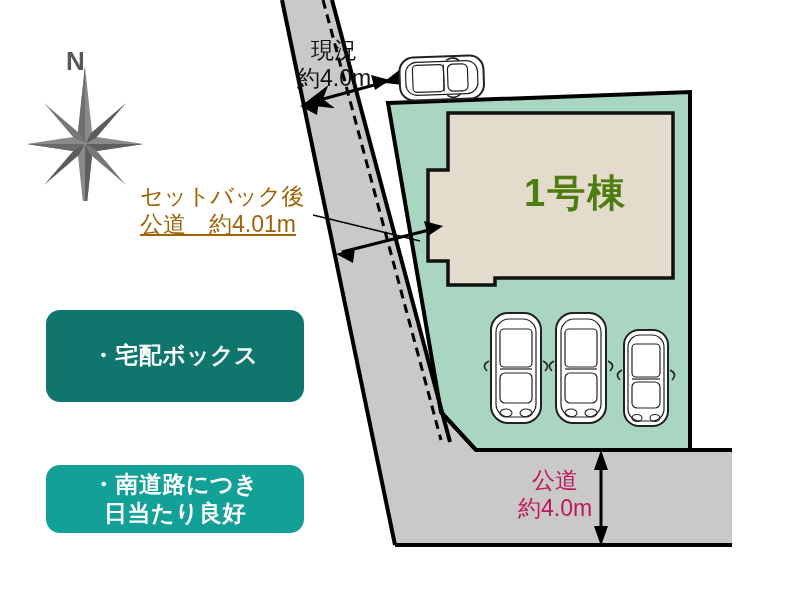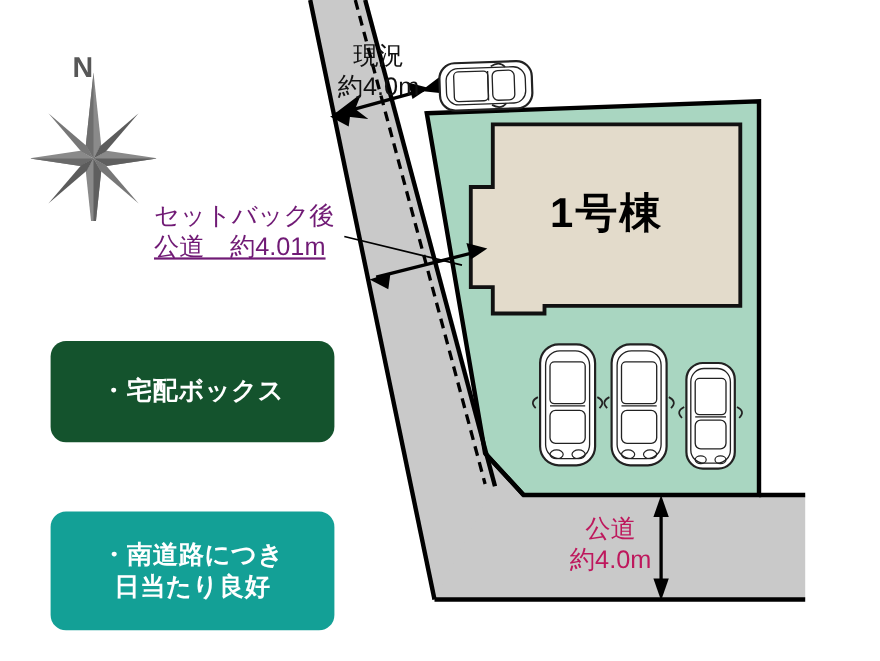--- a/index.html
+++ b/index.html
@@ -25,42 +25,42 @@
     justify-content:center;
     color:#ffffff;
     font-weight:700;
     letter-spacing:.5px;
     line-height:1.28;
     text-align:center;
     font-size:23px;
     box-sizing:border-box;
   }
   #badge-delivery{left:46px;top:310px;width:258px;height:92px;}
-  #badge-sunlight{left:46px;top:465px;width:258px;height:108px;}
+  #badge-sunlight{left:46px;top:465px;width:258px;height:68px;}
   .badge .l1{white-space:nowrap;}
   .badge .l2{white-space:nowrap;}
 
   
   #compass{position:absolute;left:28px;top:36px;width:114px;height:165px;}
   #compass-letter{
     position:absolute;left:66px;top:46px;
     font-size:26px;font-weight:700;color:#575757;
     font-family:"Liberation Sans","DejaVu Sans",sans-serif;
   }
 
   
   .maplabel{
     position:absolute;
     color:#111111;
     font-size:23px;
     line-height:1.22;
     white-space:nowrap;
     font-family:"Liberation Sans","DejaVu Sans",sans-serif;
   }
-  #lbl-genkyo{left:307px;top:36px;text-align:center;}
+  #lbl-genkyo{left:297px;top:36px;text-align:center;}
   #lbl-genkyo .l1{display:block;text-align:center;}
   #lbl-genkyo .l2{display:block;text-align:center;}
   #lbl-setback{left:140px;top:182px;}
   #lbl-setback .l1{display:block;}
   #lbl-setback .l2{display:block;text-decoration:underline;}
   #lbl-kodo{left:518px;top:466px;text-align:center;}
   #lbl-kodo .l1{display:block;text-align:center;}
   #lbl-kodo .l2{display:block;text-align:center;}
   #lbl-building{
     position:absolute;left:500px;top:168px;
@@ -190,32 +190,32 @@
     <polygon points="-41,41 -11,6 0,0 -6,11" fill="#5c5c5c"></polygon>
   </g>
 </svg>
 <div id="compass-letter" class="txt">N</div>
 
 <div id="lbl-genkyo" class="maplabel" style="color: rgb(17, 17, 17);">
   <span class="l1">現況</span>
   <span class="l2">約4.0m</span>
 </div>
 
-<div id="lbl-setback" class="maplabel" style="color: #701a75;">
+<div id="lbl-setback" class="maplabel" style="color: #a16207;">
   <span class="l1">セットバック後</span>
   <span class="l2">公道　約4.01m</span>
 </div>
 
 <div id="lbl-kodo" class="maplabel" style="color: #be185d;">
   <span class="l1">公道</span>
   <span class="l2">約4.0m</span>
 </div>
 
-<div id="lbl-building" style="color: #000000;">1号棟</div>
-
-<div id="badge-delivery" class="badge" style="background: #14532d;">
+<div id="lbl-building" style="color: #4d7c0f; margin-left: 24px;">1号棟</div>
+
+<div id="badge-delivery" class="badge" style="background: #0f766e;">
   <span class="l1">・宅配ボックス</span>
 </div>
 
 <div id="badge-sunlight" class="badge" style="background: rgb(19, 160, 150);">
   <span class="l1">・南道路につき</span>
   <span class="l2">日当たり良好</span>
 </div>
 
 </body></html>

